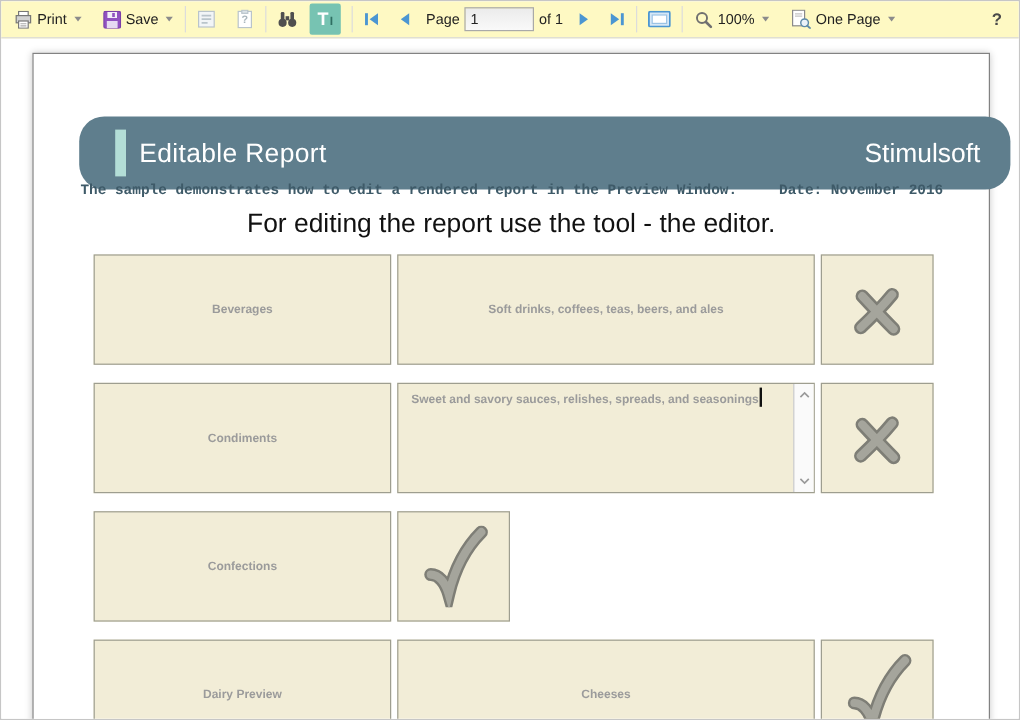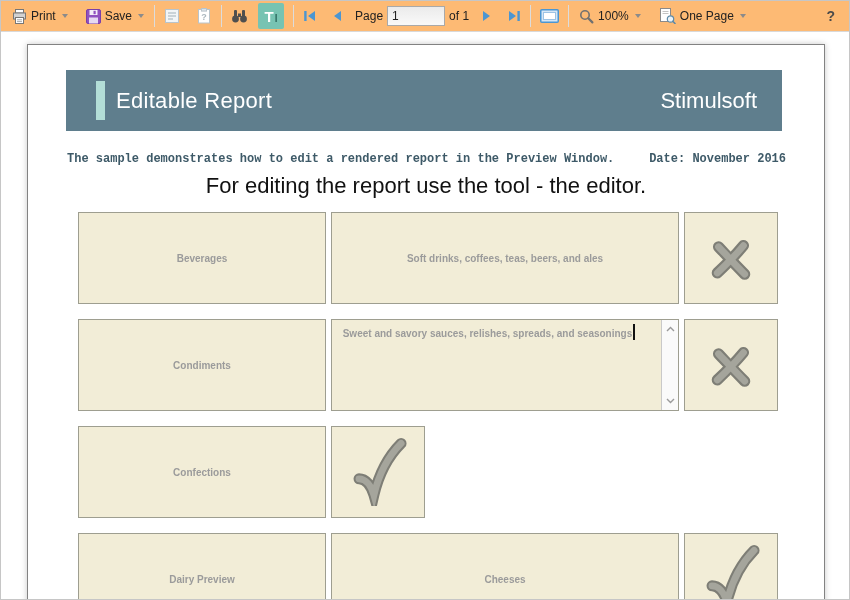--- a/index.html
+++ b/index.html
@@ -4,21 +4,21 @@
 <style>
   * { box-sizing: border-box; margin: 0; padding: 0; }
   html,body { width:850px; height:600px; }
   body {
     font-family:"Liberation Sans","DejaVu Sans",sans-serif;
     border:1px solid #c6c6c6; background:#fff; overflow:hidden; position:relative;
   }
   
   .toolbar{
     height:31px; display:flex; align-items:center; padding:0 6px;
-    background:#fdba74; border-bottom:1px solid #d9d9d9; font-size:12px; color:#222;
+    background:#fef9c3; border-bottom:1px solid #d9d9d9; font-size:12px; color:#222;
     position:relative; z-index:5;
   }
   .tbtn{ display:flex; align-items:center; gap:4px; padding:3px 5px; cursor:default; white-space:nowrap; }
   .caret-down{ width:0;height:0;border-left:3.5px solid transparent;border-right:3.5px solid transparent;border-top:4px solid #8b8b8b; margin-left:2px; }
   .tsep{ width:1px; height:22px; background:#dcdcdc; margin:0 5px; flex:none; }
   .ticon{ padding:4px; display:flex; align-items:center; justify-content:center; }
   .tool-toggle{
     width:26px; height:26px; border-radius:2px; display:flex; align-items:center; justify-content:center;
     background:var(--editor-active,#77c3b2); color:#fff; font-weight:bold; font-size:15px; line-height:1;
   }
@@ -29,22 +29,22 @@
   }
   .tlabel{ white-space:nowrap; }
   .help{ margin-left:auto; margin-right:8px; font-weight:bold; font-size:14px; color:#4a4a4a; }
   
   .preview{ position:absolute; left:0; right:0; top:31px; bottom:0; background:#fff; }
   .page{
     position:absolute; left:26px; top:12px; width:798px; height:1100px;
     background:#fff; border:1px solid #828282; box-shadow:0 0 6px rgba(0,0,0,.22);
   }
   .band{
-    position:absolute; left:38px; top:25px; width:716px; height:61px;
-    background:var(--header-band,#5f7e8d); display:flex; align-items:center;
+    position:absolute; left:38px; top:52px; width:776px; height:61px;
+    background:var(--header-band,#5f7e8d); display:flex; align-items:center;border-radius:21px;
   }
   .accent{ position:absolute; left:30px; top:11px; width:9px; height:39px; background:var(--accent-bar,#b3ded7); }
   .band-title{ position:absolute; left:50px; font-size:22px; color:#fff; letter-spacing:.3px; }
   .band-brand{ position:absolute; right:25px; font-size:22px; color:#fff; }
   .subline{
     position:absolute; left:39px; top:107px; width:719px; display:flex; justify-content:space-between;
     font-size:12px; font-weight:bold; color:var(--subtitle-text,#3e5a68);font-family:Liberation Mono, monospace;
   }
   .heading{ position:absolute; left:0; top:128px; width:100%; text-align:center; font-size:22px; color:#111; }
   

